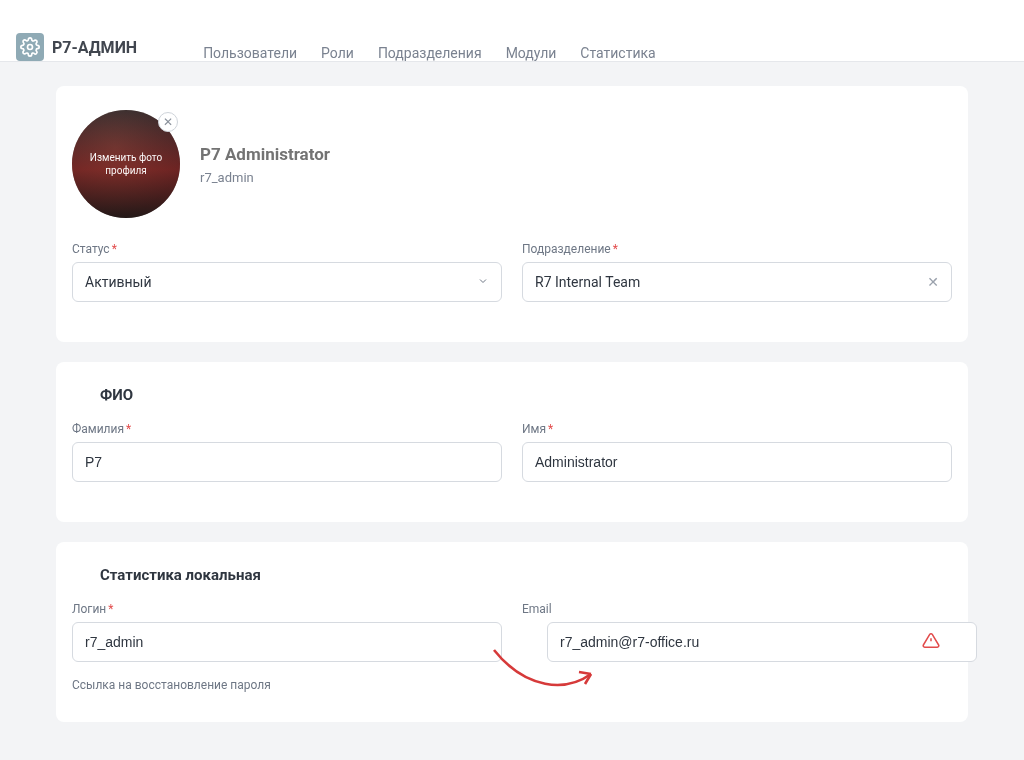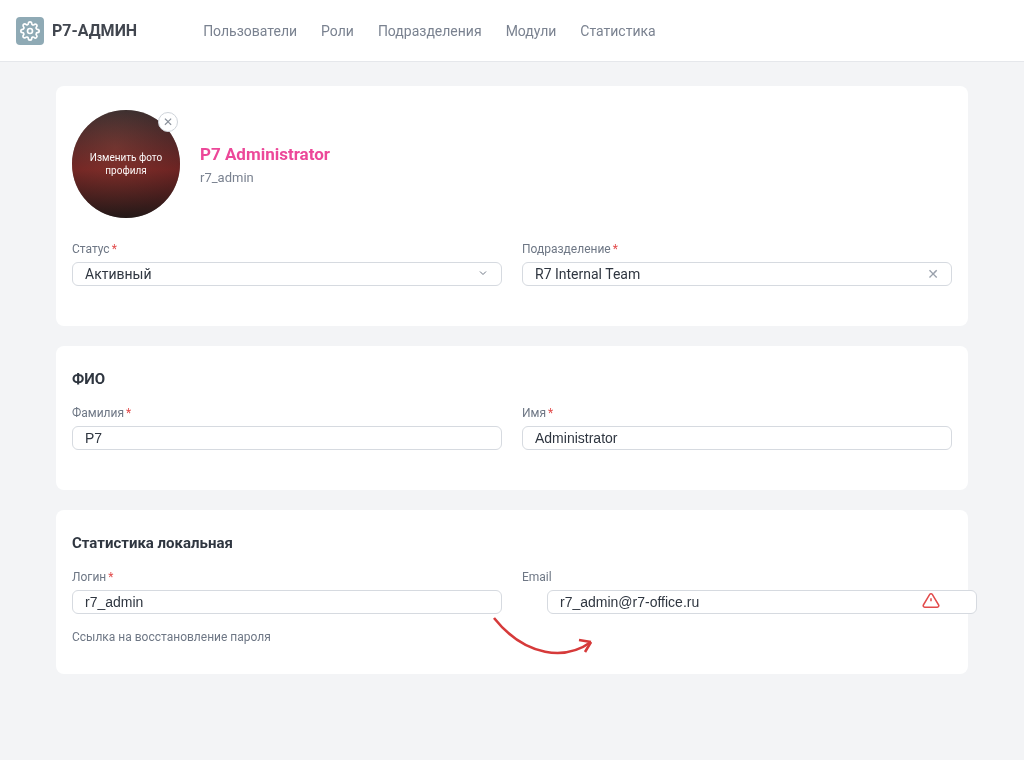--- a/index.html
+++ b/index.html
@@ -7,21 +7,21 @@
       font-family: -apple-system, BlinkMacSystemFont, "Segoe UI", Roboto, Arial, sans-serif;
       background: #f3f4f6;
       color: #374151;
       font-size: 14px;
     }
     
     .header {
       background: #fff;
       height: 62px;
       display: flex;
-      align-items: center;
+      align-items: flex-end;
       padding: 0 16px;
       border-bottom: 1px solid #e5e7eb;
     }
     .logo-group {
       display: flex;
       align-items: center;
       gap: 8px;
     }
     .logo-icon {
       width: 28px; height: 28px;
@@ -96,21 +96,21 @@
       background: #fff;
       border-radius: 50%;
       display: flex; align-items: center; justify-content: center;
       color: #8a919b;
       font-size: 12px;
       cursor: pointer;
     }
     .profile-info h2 {
       font-size: 17px;
       font-weight: 700;
-      color: #ec4899;
+      color: #737373;
       margin-bottom: 6px;
     }
     .profile-info .sub {
       color: #7a8290;
       font-size: 13px;
     }
     
     .form-row {
       display: flex;
       gap: 20px;
@@ -123,21 +123,21 @@
       margin-bottom: 6px;
       display: block;
     }
     .req { color: #e24b4b; margin-left: 2px; }
     .control {
       position: relative;
       width: 100%;
     }
     .input, .select {
       width: 100%;
-      height: 24px;
+      height: 40px;
       border: 1px solid #d6dae0;
       border-radius: 6px;
       padding: 0 12px;
       font-size: 14px;
       color: #2f3640;
       background: #fff;
     }
     .input::placeholder { color: #a3a9b3; }
     .input:disabled, .input.placeholder-only {
       color: #9aa1ac;
@@ -152,20 +152,21 @@
     .clear-x {
       color: #9aa1ac;
       font-size: 14px;
       cursor: pointer;
     }
     .section-title {
       font-weight: 700;
       color: #2f3640;
       font-size: 15px;
       margin-bottom: 18px;
+      margin-left: 28px;
     }
     .icon-right {
       position: absolute;
       right: 12px;
       top: 50%;
       transform: translateY(-50%);
     }
     .warning-tri { color: #e24b4b; }
     
     .annot {

